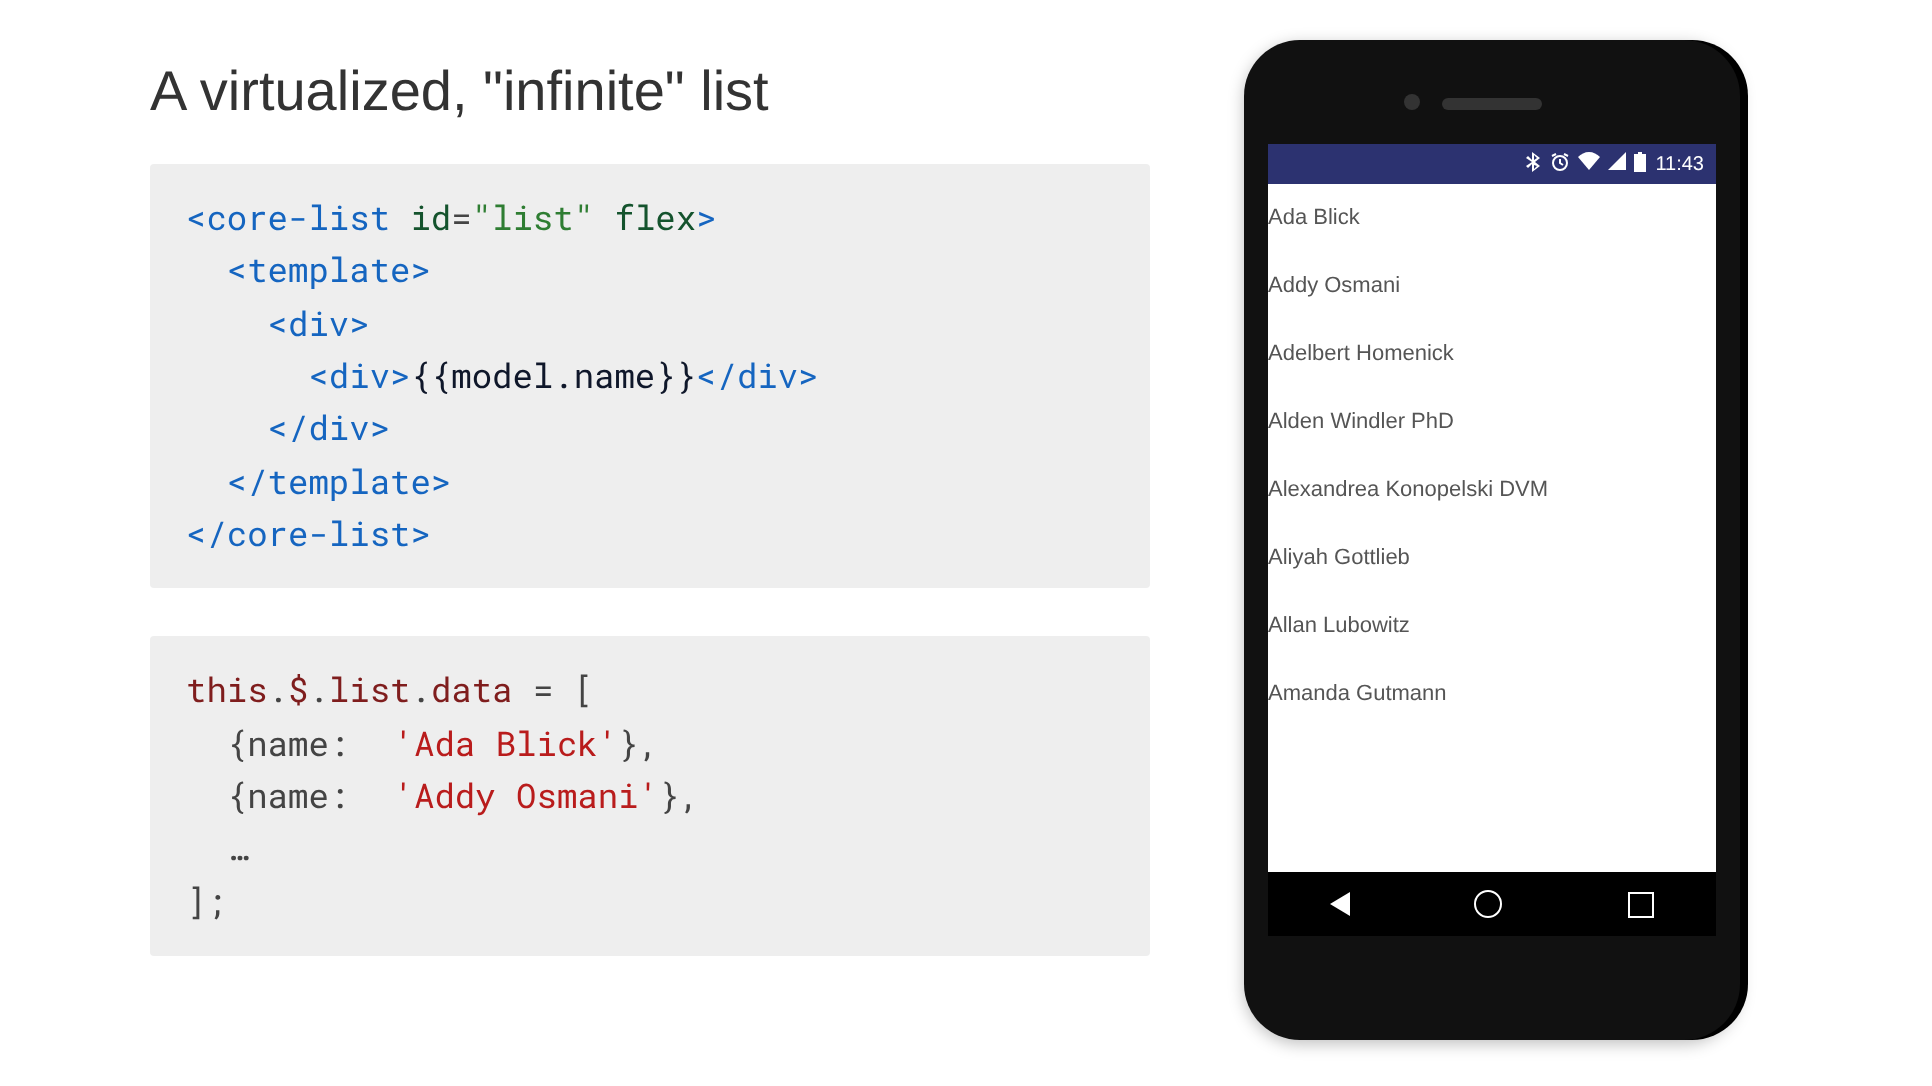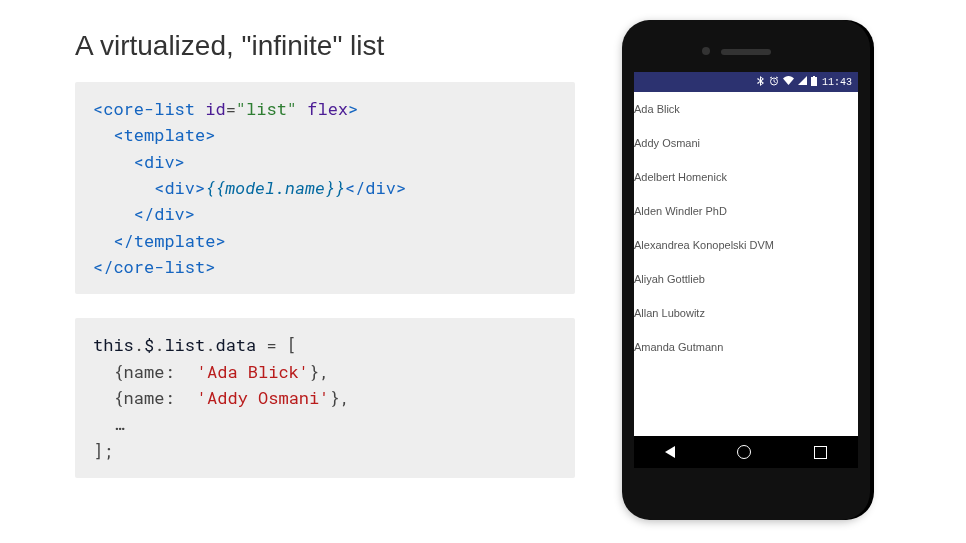--- a/index.html
+++ b/index.html
@@ -34,26 +34,26 @@
     padding: 14px 18px;
     border-radius: 2px;
     font-family: "Roboto Mono", Consolas, Menlo, monospace;
     font-size: 17px;
     line-height: 1.55;
     margin-bottom: 24px;
     color: #222;
     white-space: pre;
   }
   .tag { color: #1565c0; }
-  .attr-name { color: #4c1d95; }
+  .attr-name { color: #14532d; }
   .attr-val { color: #2e7d32; }
-  .text { color: #0369a1; font-style: italic; }
+  .text { color: #0f172a; }
   .punct { color: #444; }
   .string { color: #b91c1c; margin-left: 12px; }
-  .dotchain { color: #0f172a; text-align: center; }
+  .dotchain { color: #7f1d1d; text-align: center; }
 
   
   .phone {
     position: absolute;
     left: 622px;
     top: 20px;
     width: 248px;
     height: 500px;
     background: #111;
     border-radius: 28px;
@@ -90,21 +90,20 @@
   .statusbar {
     height: 20px;
     background: #2c3270;
     color: #fff;
     font-size: 10px;
     display: flex;
     align-items: center;
     justify-content: flex-end;
     padding: 0 6px;
     gap: 5px;
-    font-family: Liberation Mono, monospace;
   }
   .statusbar .clock {
     font-size: 10px;
     font-weight: 500;
   }
   .status-icons {
     display: flex;
     gap: 4px;
     align-items: center;
   }

